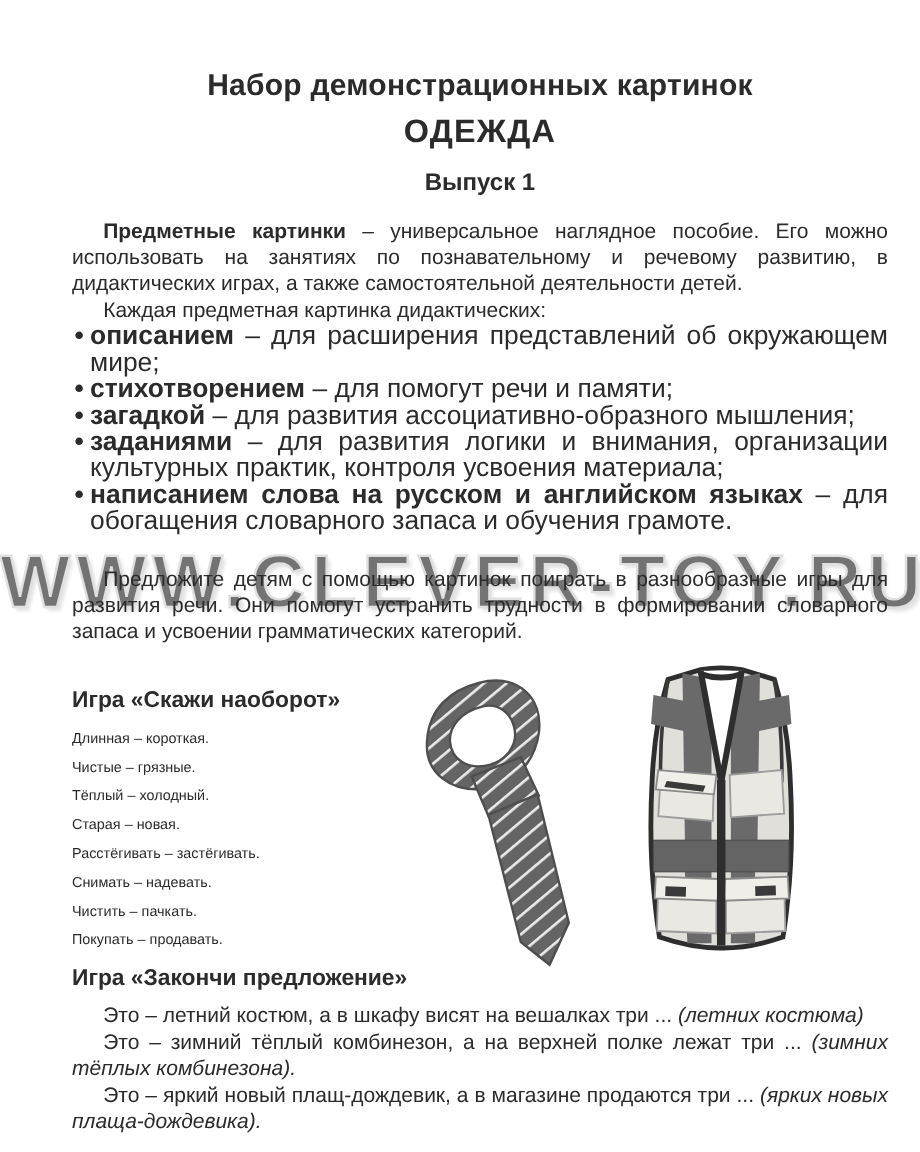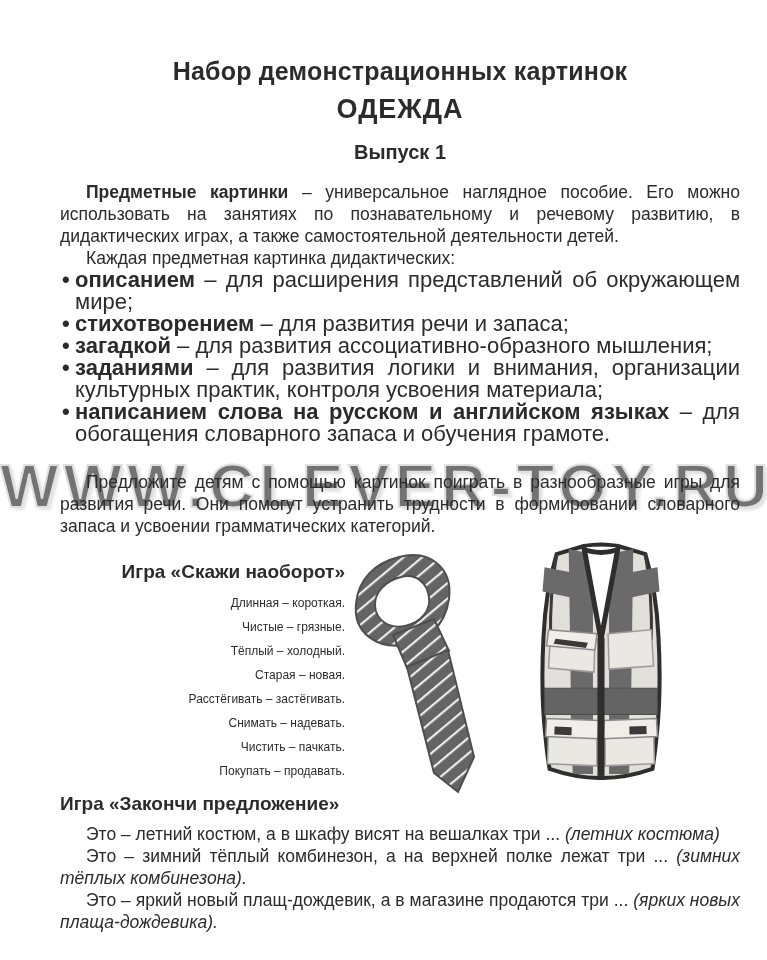--- a/index.html
+++ b/index.html
@@ -45,21 +45,21 @@
     font-size: 22px; line-height: 22px;
     text-align: justify;
   }
   .bullets li::before {
     content: "\2022";
     position: absolute; left: 2px; top: 0;
     font-weight: 700;
   }
   .b { font-weight: 700; }
   .p3 { margin-top: 26px; }
-  .games { position: relative; margin-top: 22px; text-align: right; }
+  .games { position: relative; margin-top: 34px; }
   .game1-col { width: 285px; }
   .game-heading { font-size: 19px; font-weight: 700; line-height: 26px; }
   .game1-lines { margin-top: 6px; }
   .game1-lines .line { font-size: 12px; line-height: 24px; }
   .tie-wrap { position: absolute; left: 277px; top: -10px; width: 150px; height: 250px; }
   .vest-wrap { position: absolute; left: 430px; top: -18px; width: 222px; height: 240px; }
   .game2 { margin-top: 8px; }
   .game2 .sentences { margin-top: 6px; }
   .game2 p { font-size: 17.5px; line-height: 22px; text-align: justify; text-indent: 26px; }
   .it { font-style: italic; }
@@ -78,21 +78,21 @@
       <div class="title2">ОДЕЖДА</div>
       <div class="title3">Выпуск 1</div>
     </div>
 
     <p class="body-text indent p1"><span class="b">Предметные картинки</span><span> – универсальное наглядное пособие. Его можно использовать на занятиях по познавательному и речевому развитию, в дидактических играх, а также самостоятельной деятельности детей.</span></p>
 
     <p class="body-text indent">Каждая предметная картинка дидактических:</p>
 
     <ul class="bullets">
       <li><span class="b">описанием</span><span> – для расширения представлений об окружающем мире;</span></li>
-      <li><span class="b">стихотворением</span><span> – для развития речи и запаса;</span></li>
+      <li><span class="b">стихотворением</span><span> – для помогут речи и памяти;</span></li>
       <li><span class="b">загадкой</span><span> – для развития ассоциативно-образного мышления;</span></li>
       <li><span class="b">заданиями</span><span> – для развития логики и внимания, организации культурных практик, контроля усвоения материала;</span></li>
       <li><span class="b">написанием слова на русском и английском языках</span><span> – для обогащения словарного запаса и обучения грамоте.</span></li>
     </ul>
 
     <p class="body-text indent p3">Предложите детям с помощью картинок поиграть в разнообразные игры для развития речи. Они помогут устранить трудности в формировании словарного запаса и усвоении грамматических категорий.</p>
 
     <div class="games">
       <div class="game1-col">
         <div class="game-heading">Игра «Скажи наоборот»</div>

